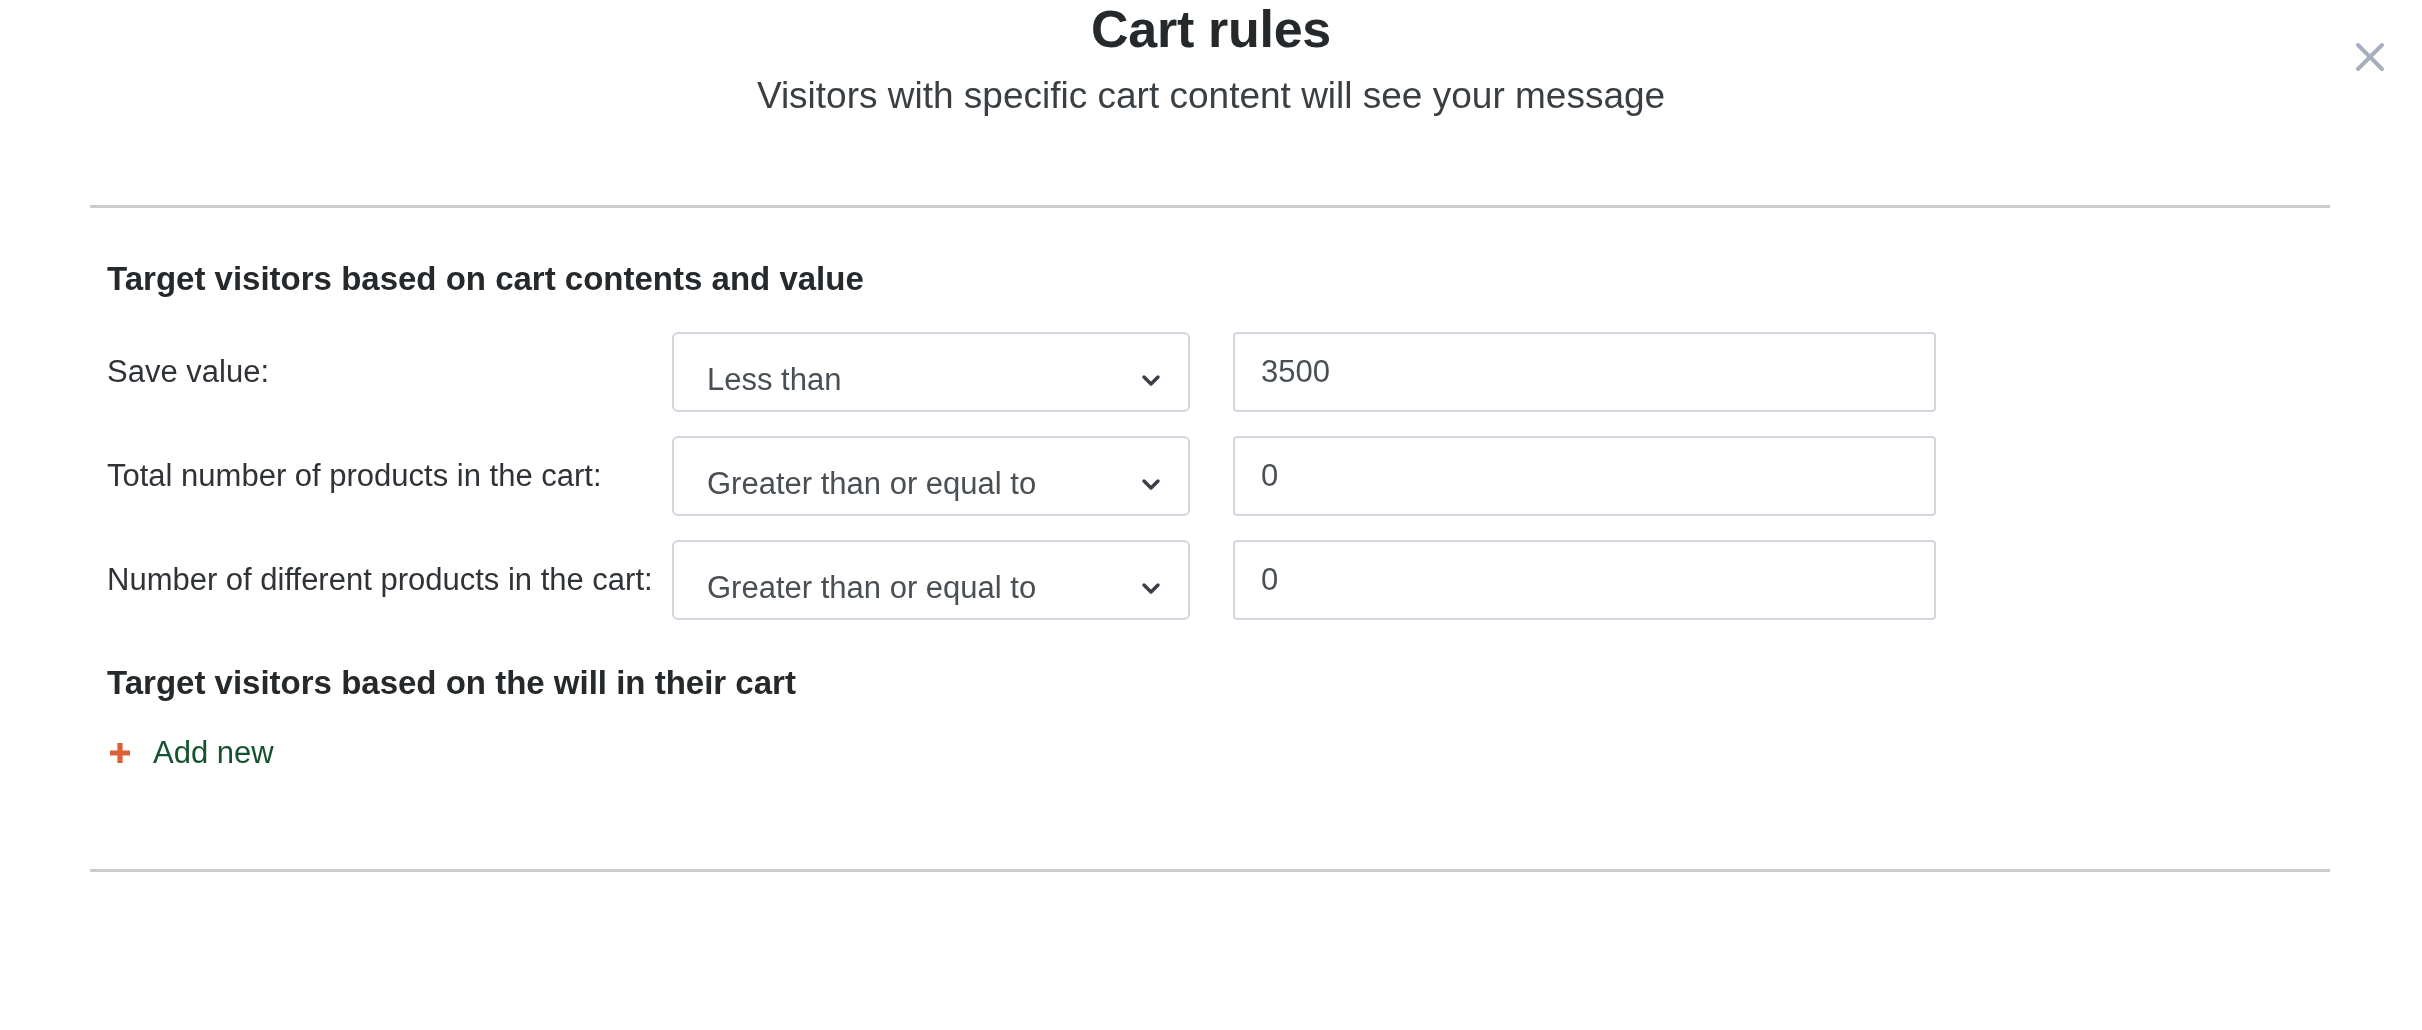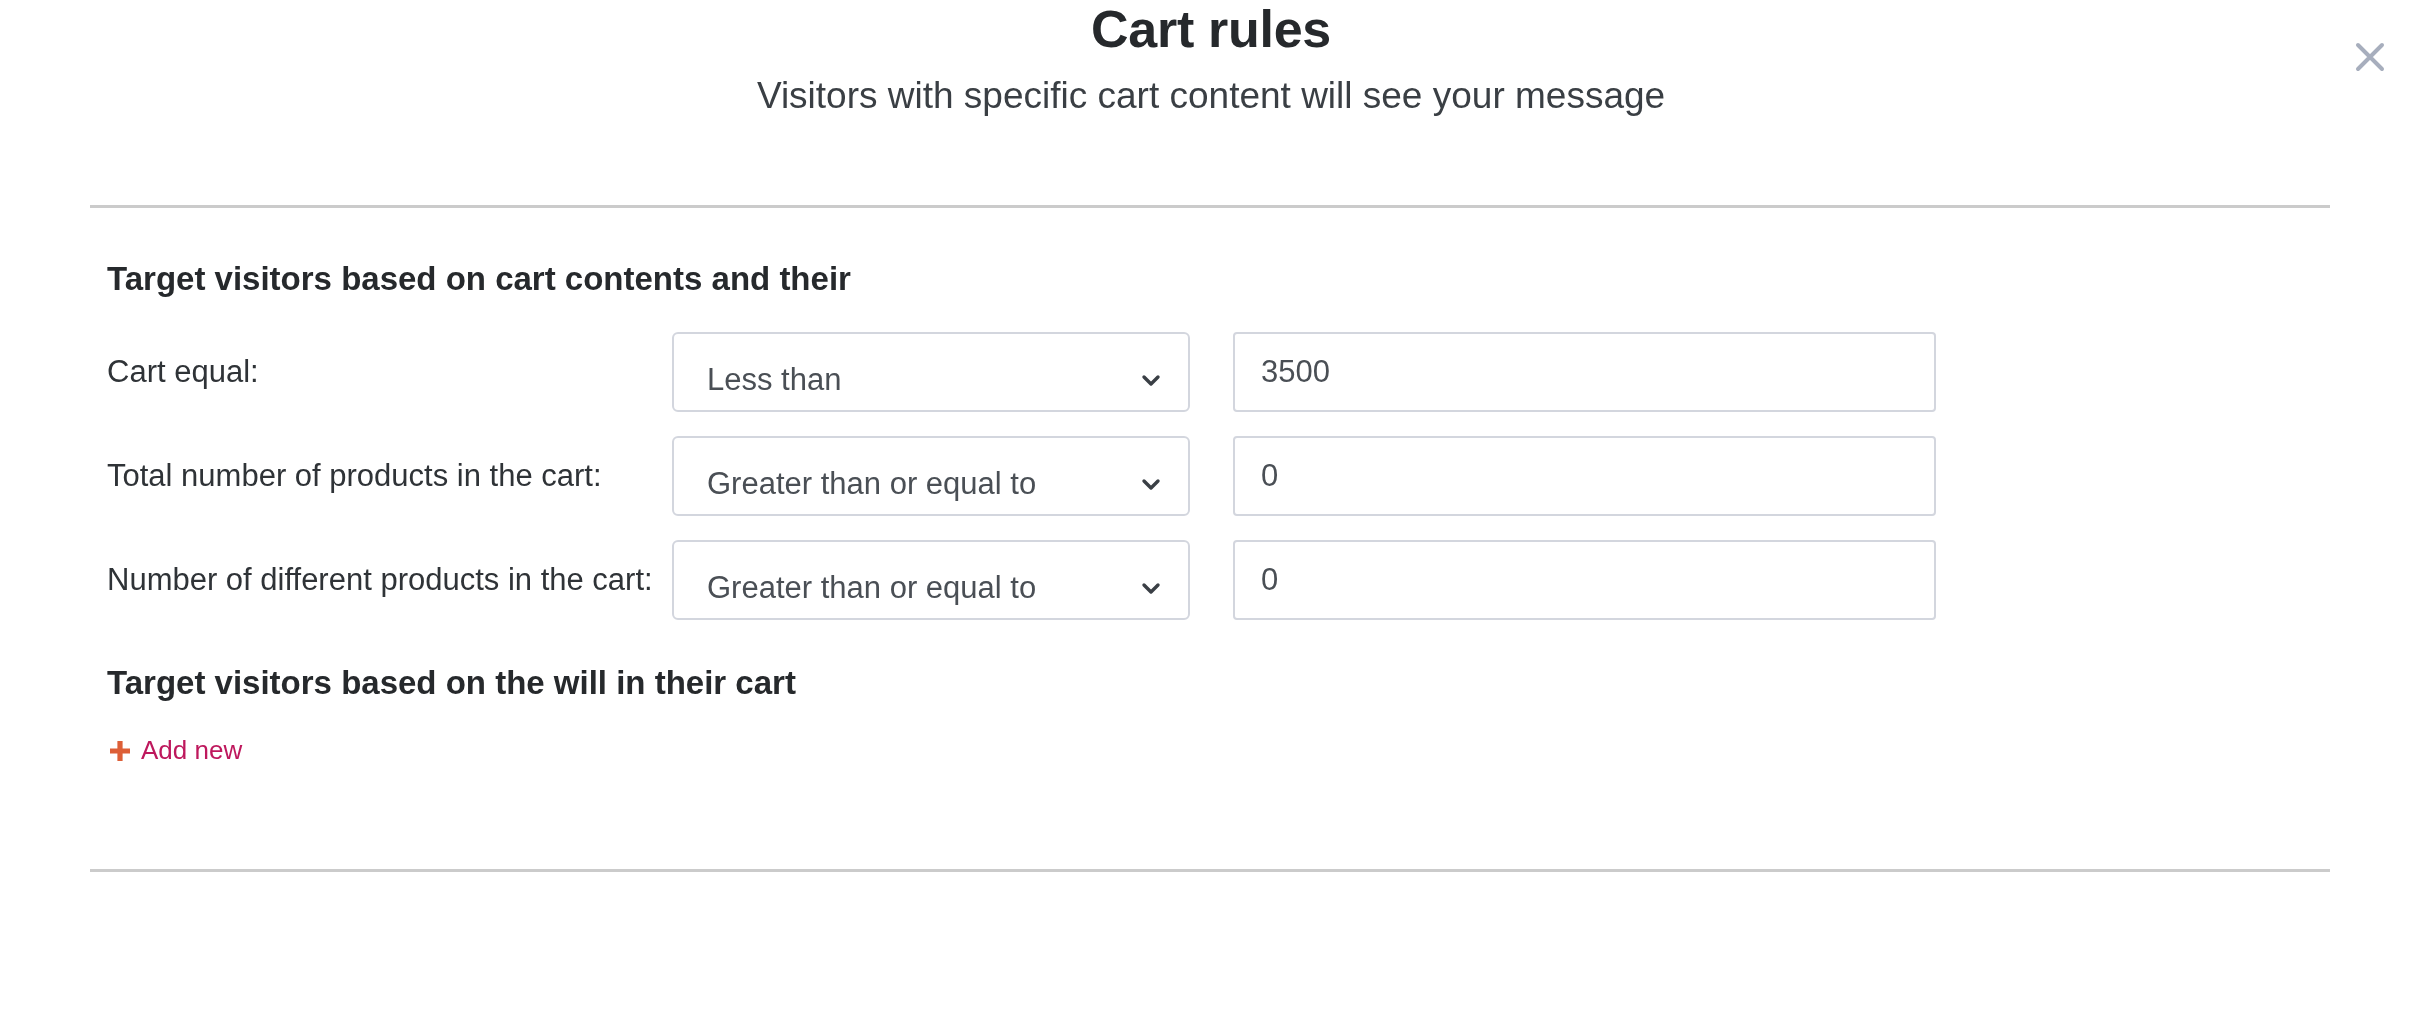--- a/index.html
+++ b/index.html
@@ -155,23 +155,23 @@
     outline: none;
   }
   .field-input::placeholder { color: #9aa0a6; }
 
   .add-new-link {
     position: absolute;
     left: 107px;
     top: 530px;
     display: inline-flex;
     align-items: center;
-    gap: 8px;
-    color: #be185d;
-    font-size: 26px;
+    gap: 20px;
+    color: #14532d;
+    font-size: 31px;
     cursor: pointer;
     text-decoration: none;
   }
   .plus-icon {
     display: inline-flex;
     align-items: center;
     justify-content: center;
     width: 26px;
     height: 26px;
   }
@@ -222,24 +222,24 @@
   <div class="close-icon">
     <svg width="34" height="34" viewBox="0 0 34 34" aria-hidden="true">
       <path d="M5 5 L29 29 M29 5 L5 29" stroke="#a7aebd" stroke-width="4" stroke-linecap="round"></path>
     </svg>
   </div>
 
   <div class="divider divider-top"></div>
 
   <div class="modal-body">
 
-    <div class="section-heading heading-1">Target visitors based on cart contents and their</div>
+    <div class="section-heading heading-1">Target visitors based on cart contents and value</div>
 
     <div class="form-row row-1">
-      <div class="row-label">Cart equal:</div>
+      <div class="row-label">Save value:</div>
       <div class="field-select">
         <span class="sel-text">Less than</span>
         <span class="chevron-down-icon">
           <svg width="24" height="24" viewBox="0 0 24 24" aria-hidden="true">
             <path d="M5 9 L12 16 L19 9" fill="none" stroke="#3a3f45" stroke-width="3.4" stroke-linecap="round" stroke-linejoin="round"></path>
           </svg>
         </span>
       </div>
       <input class="field-input" type="text" value="3500" style="">
     </div>

